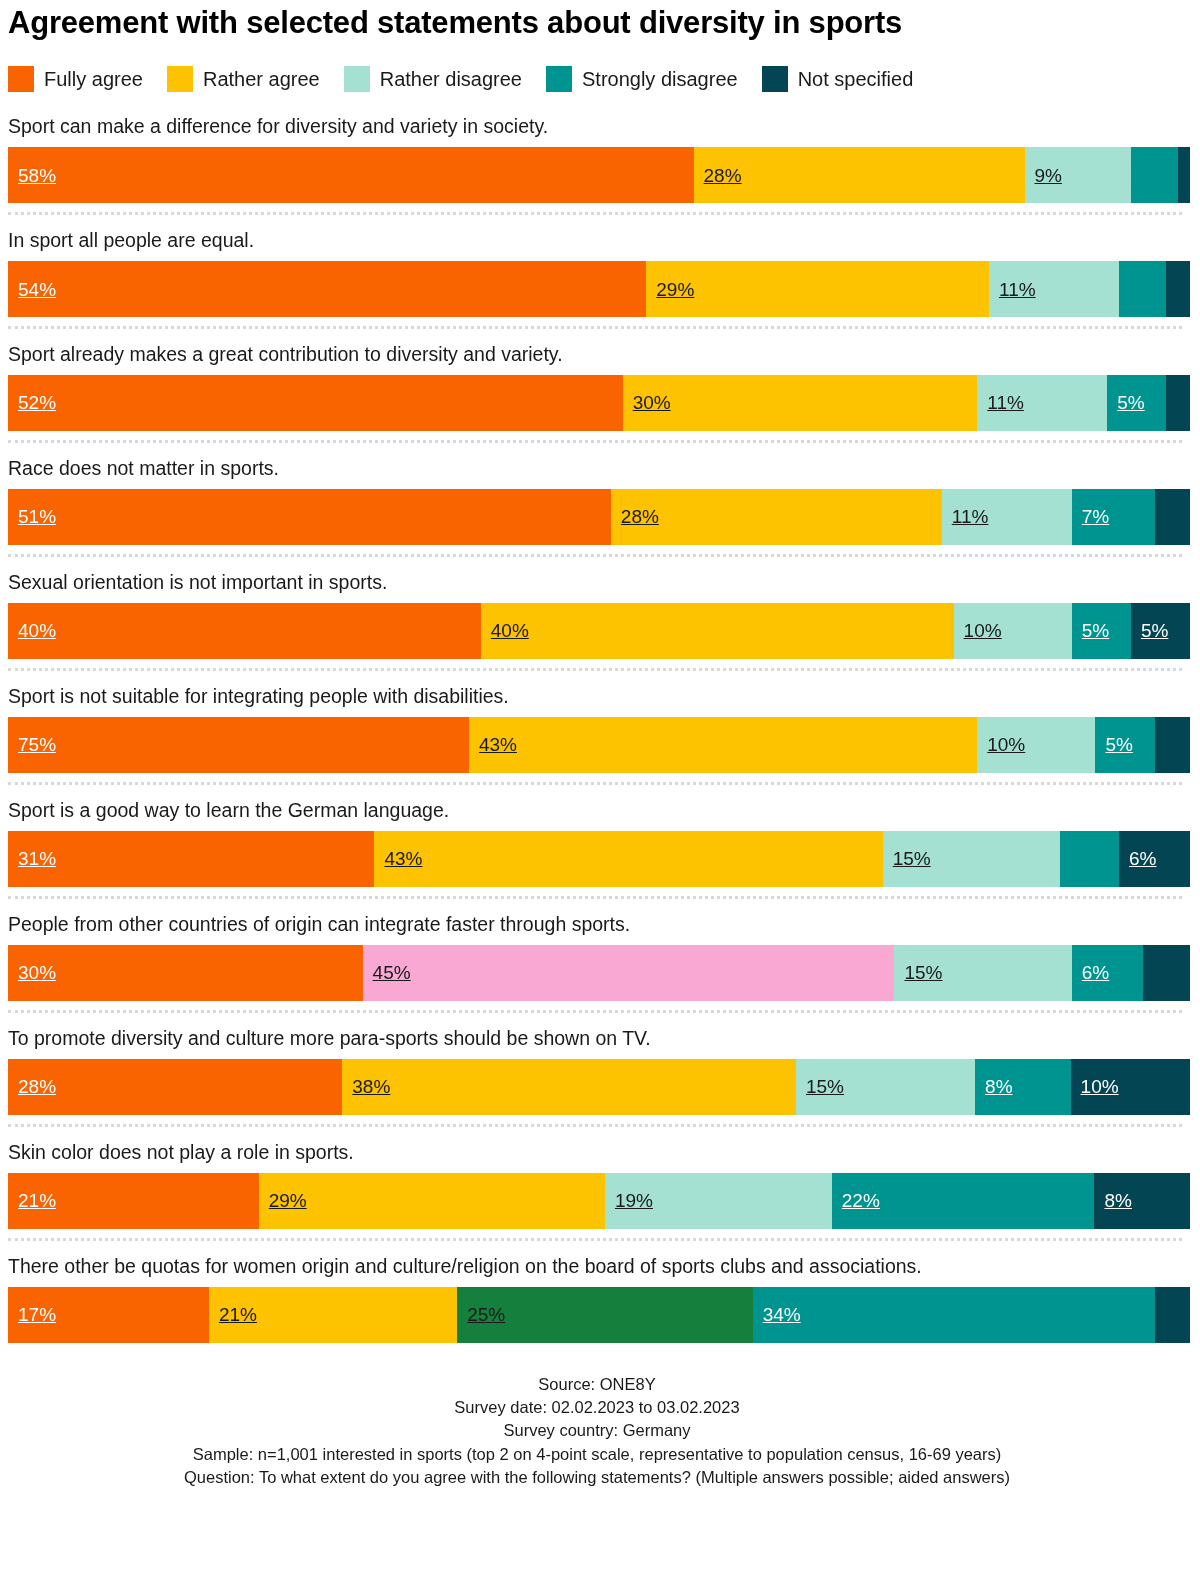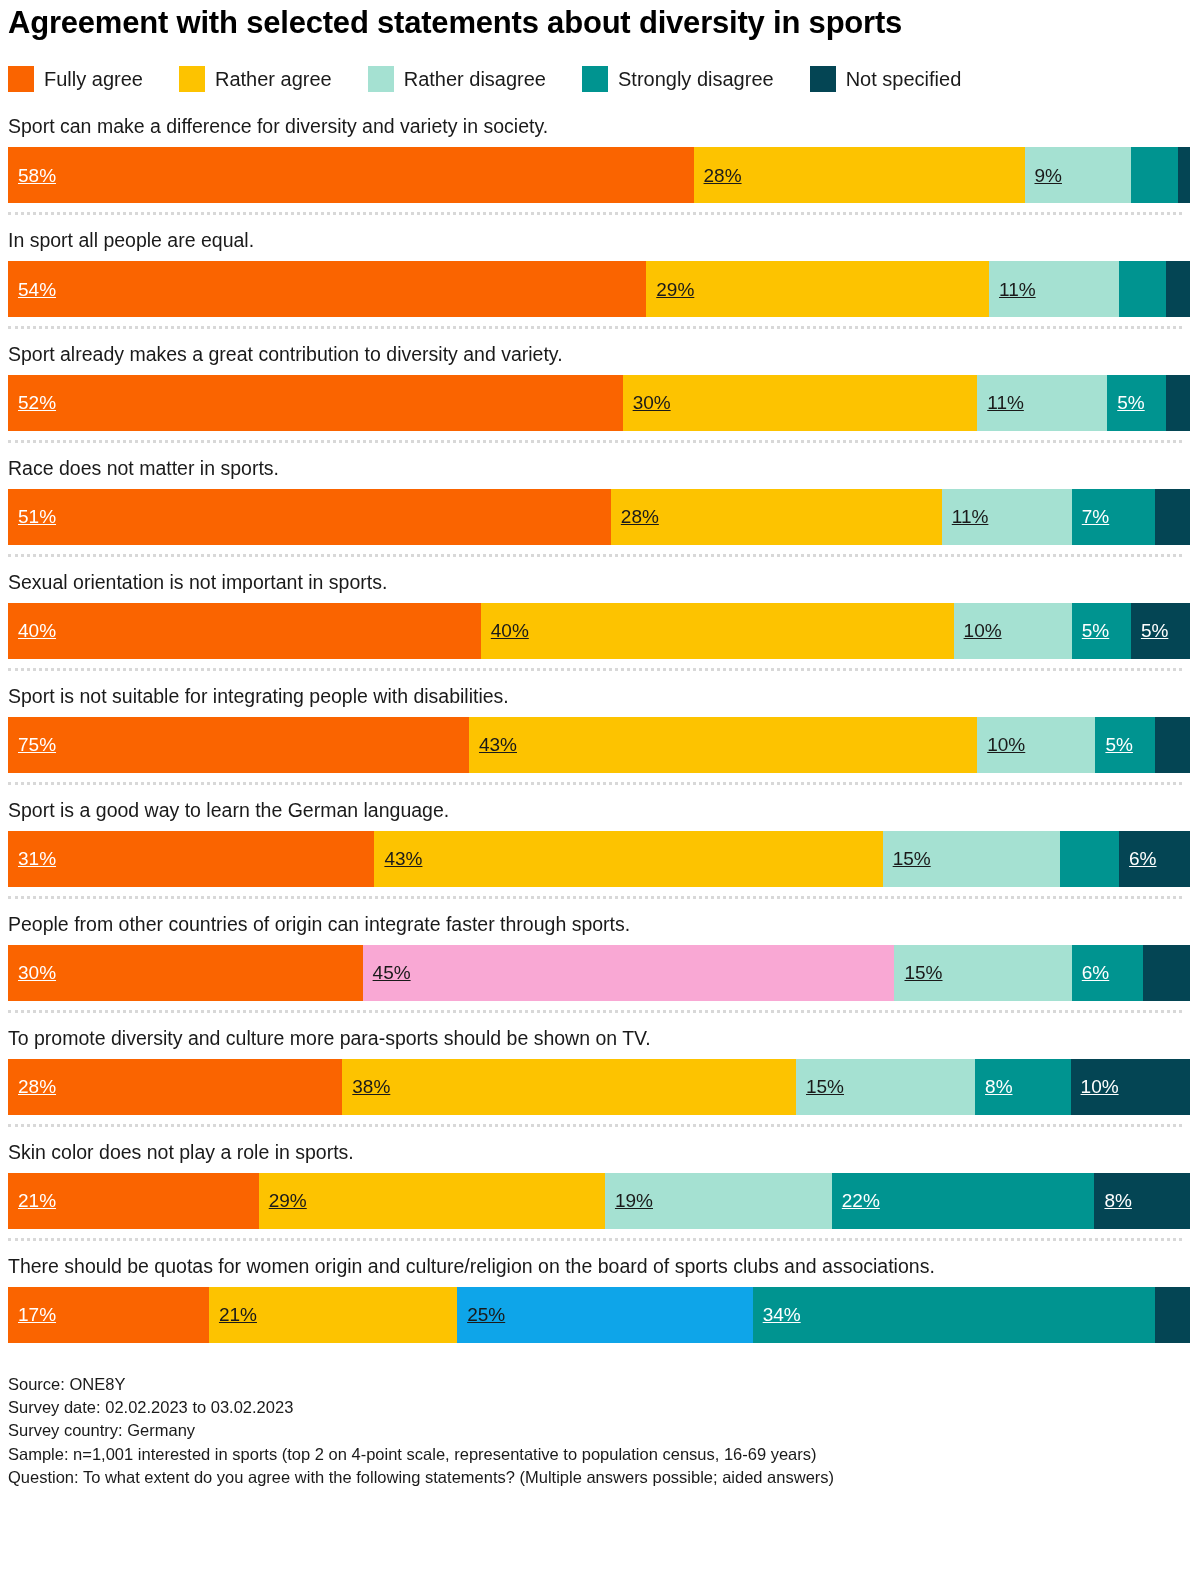--- a/index.html
+++ b/index.html
@@ -31,21 +31,21 @@
     margin: 6px 0 0 4px;
     line-height: 1.1;
     white-space: nowrap;
   }
 
   
   .legend {
     display: flex;
     align-items: flex-start;
     margin: 26px 0 0 4px;
-    gap: 12px;
+    gap: 0;
   }
   .legend-item {
     display: flex;
     align-items: center;
     margin-right: 24px;
   }
   .legend-swatch {
     width: 26px;
     height: 26px;
     flex: 0 0 26px;
@@ -103,21 +103,21 @@
     background: transparent;
   }
 
   
   .footer {
     margin: 30px 0 0 4px;
     font-size: 16.5px;
     line-height: 1.42;
     color: #1a1a1a;
   }
-  .footer div { white-space: nowrap; }
+  .footer div { white-space: nowrap; text-align: center; }
 </style>
 </head>
 <body>
 
 <div class="page">
 
   <h1 class="chart-title">Agreement with selected statements about diversity in sports</h1>
 
   <div class="legend" id="legend">
       <div class="legend-item">
@@ -329,29 +329,29 @@
           <div class="seg on-dark" style="background: rgb(0, 148, 144); width: 22.2222%;">
             <span class="seg-value">22%</span>
           </div>
           <div class="seg on-dark" style="background: rgb(4, 69, 84); width: 8.08081%;">
             <span class="seg-value">8%</span>
           </div>
         </div>
       </div>
       <div class="divider"></div>
       <div class="stmt-row">
-        <div class="stmt-label">There should be quotas for women origin and culture/religion on the board of sports clubs and associations.</div>
+        <div class="stmt-label">There other be quotas for women origin and culture/religion on the board of sports clubs and associations.</div>
         <div class="bar">
           <div class="seg on-dark" style="background: rgb(250, 100, 0); width: 17%;">
             <span class="seg-value">17%</span>
           </div>
           <div class="seg on-light" style="background: rgb(253, 195, 0); width: 21%;">
             <span class="seg-value">21%</span>
           </div>
-          <div class="seg on-light" style="background: #0ea5e9; width: 25%;">
+          <div class="seg on-light" style="background: #15803d; width: 25%;">
             <span class="seg-value">25%</span>
           </div>
           <div class="seg on-dark" style="background: rgb(0, 148, 144); width: 34%;">
             <span class="seg-value">34%</span>
           </div>
           <div class="seg on-dark" style="background: rgb(4, 69, 84); width: 3%;"></div>
         </div>
       </div>
     </div>
 

